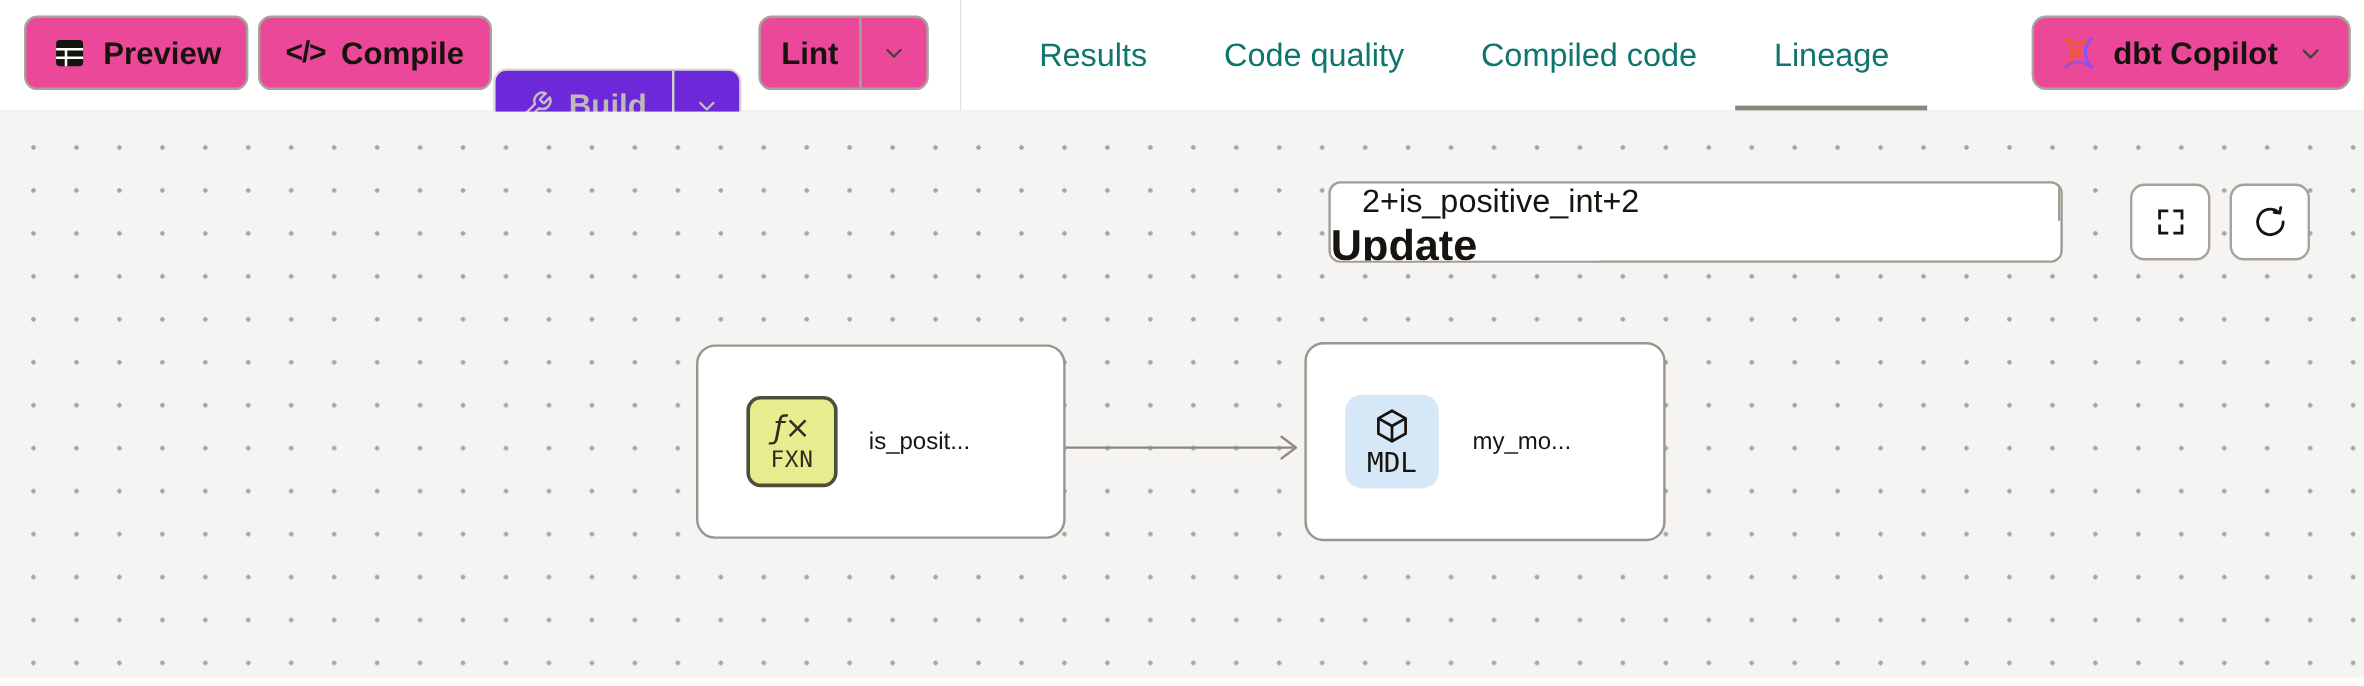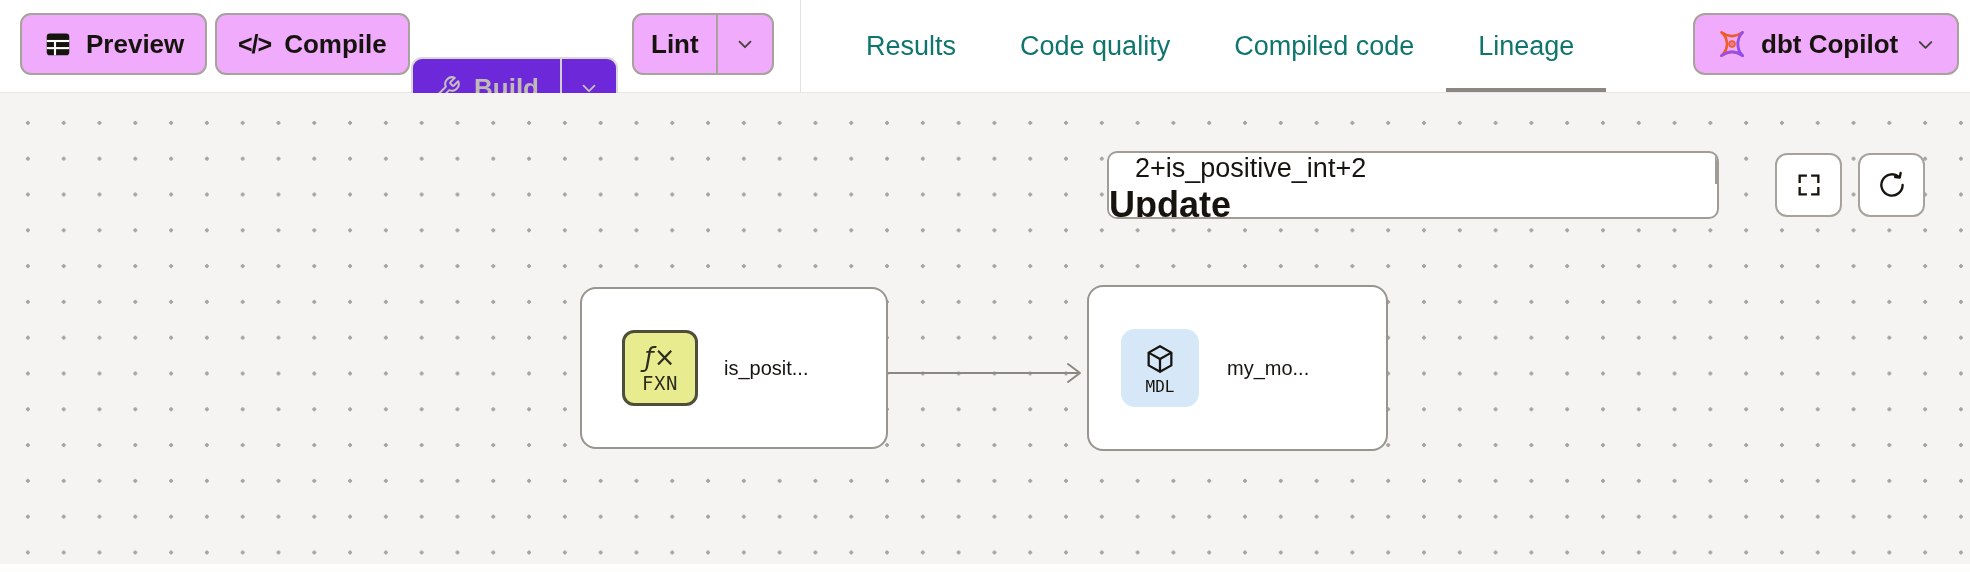--- a/index.html
+++ b/index.html
@@ -1,20 +1,20 @@
 <!DOCTYPE html>
 <html><head>
 <meta charset="utf-8">
 <style>
   * { margin:0; padding:0; box-sizing:border-box; }
   html,body { width:1970px; height:572px; font-family:"Liberation Sans",sans-serif; background:#fff; overflow:hidden; }
 
   
   .topbar { position:absolute; top:0; left:0; width:1970px; height:93px; background:#ffffff; border-bottom:1px solid #e8e6e2; }
-  .btn { position:absolute; top:13px; height:62px; display:flex; align-items:center; background:#f0abfc;
+  .btn { position:absolute; top:13px; height:62px; display:flex; align-items:center; background:#ec4899;
          border:2px solid #a7a29b; border-radius:11px; color:#17140f; font-size:26px; font-weight:600; }
   .btn .seg { display:flex; align-items:center; gap:13px; padding:0 21px; height:100%; }
   .btn .chev-seg { display:flex; align-items:center; justify-content:center; width:56px; height:100%; border-left:2px solid #a7a29b; }
   .btn-preview { left:20px; }
   .btn-compile { left:215px; }
   .btn-build { left:411px; background:#6d28d9; border-color:#dcd9d5; color:#bfbbb4;margin-top:44px; }
   .btn-build .chev-seg { border-left-color:#d3d0cb; }
   .btn-lint { left:632px;justify-content:flex-end; }
   .btn-lint .seg { padding:0 17px; }
   .code-glyph { font-size:25px; font-weight:600; letter-spacing:-1px; }
@@ -50,21 +50,21 @@
   .node-mdl { left:1087px; top:192px; width:301px; height:166px; padding-left:32px; gap:28px; }
   .node-label { font-size:20px; color:#17140f; white-space:nowrap; }
 
   .badge-fxn { width:76px; height:76px; background:#e9ec8e; border:3px solid #4e4e3c; border-radius:12px;
                display:flex; flex-direction:column; align-items:center; justify-content:center; line-height:1; color:#2e2e20; }
   .fxn-glyph { font-size:26px; font-style:italic; font-family:"DejaVu Sans",sans-serif; }
   .fxn-text { font-size:19px; font-family:"DejaVu Sans Mono",monospace; margin-top:4px; letter-spacing:0.5px; }
 
   .badge-mdl { width:78px; height:78px; background:#d6e8f8; border-radius:14px;
                display:flex; flex-direction:column; align-items:center; justify-content:center; line-height:1; color:#17140f; }
-  .mdl-text { font-size:16px; font-family:"DejaVu Sans Mono",monospace; margin-top:3px; }
+  .mdl-text { font-size:23px; font-family:"DejaVu Sans Mono",monospace; margin-top:3px; }
 
   .edge-svg { position:absolute; left:888px; top:266px; }
 </style>
 </head>
 <body>
 
 <div class="topbar">
 
   <div class="btn btn-preview">
     <div class="seg">

